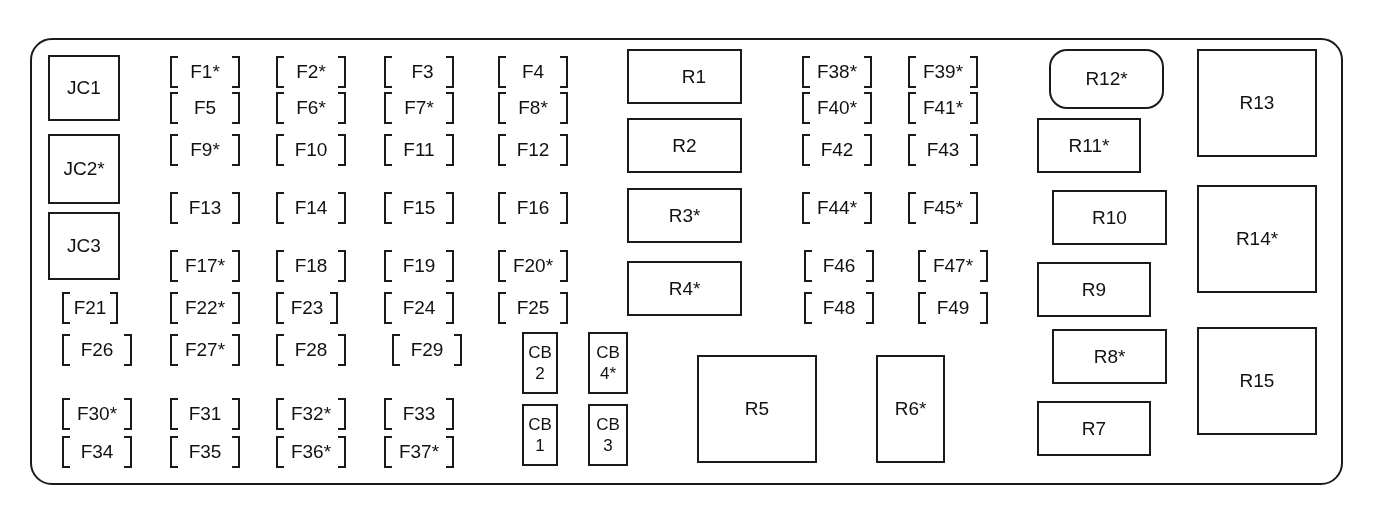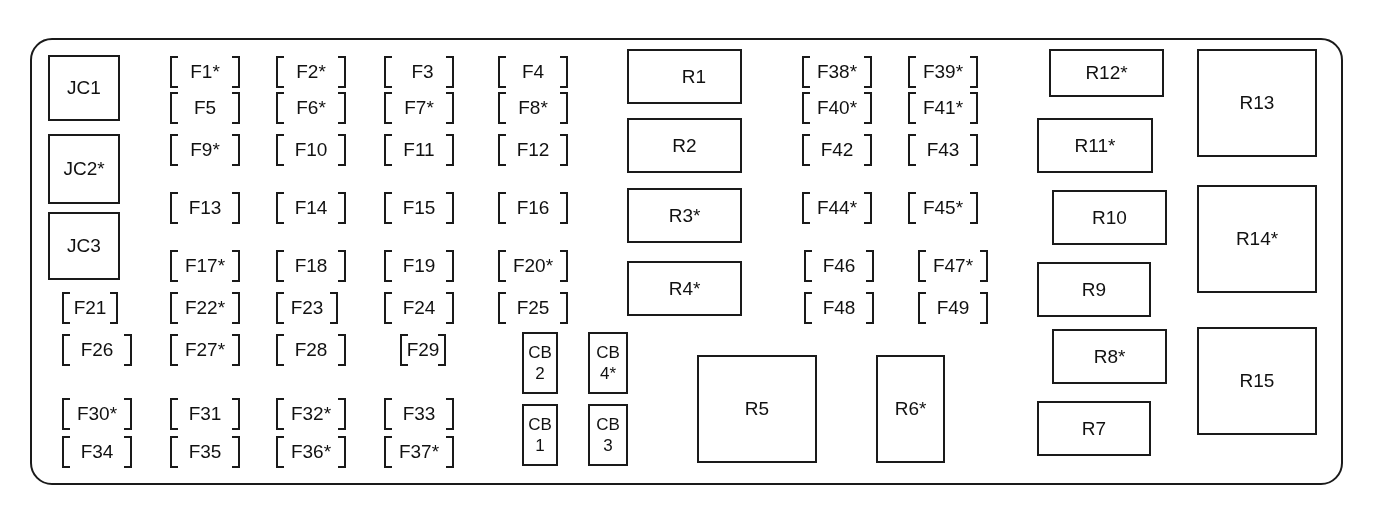--- a/index.html
+++ b/index.html
@@ -49,21 +49,21 @@
     <div class="fuse" style="left: 384px; top: 250px; width: 70px; height: 32px;">F19</div>
     <div class="fuse" style="left: 498px; top: 250px; width: 70px; height: 32px;">F20*</div>
     <div class="fuse" style="left: 62px; top: 292px; width: 56px; height: 32px;">F21</div>
     <div class="fuse" style="left: 170px; top: 292px; width: 70px; height: 32px;">F22*</div>
     <div class="fuse" style="left: 276px; top: 292px; width: 62px; height: 32px;">F23</div>
     <div class="fuse" style="left: 384px; top: 292px; width: 70px; height: 32px;">F24</div>
     <div class="fuse" style="left: 498px; top: 292px; width: 70px; height: 32px;">F25</div>
     <div class="fuse" style="left: 62px; top: 334px; width: 70px; height: 32px;">F26</div>
     <div class="fuse" style="left: 170px; top: 334px; width: 70px; height: 32px;">F27*</div>
     <div class="fuse" style="left: 276px; top: 334px; width: 70px; height: 32px;">F28</div>
-    <div class="fuse" style="left: 400px; top: 334px; width: 46px; height: 32px;">F29</div>
+    <div class="fuse" style="left: 392px; top: 334px; width: 70px; height: 32px;">F29</div>
     <div class="fuse" style="left: 62px; top: 398px; width: 70px; height: 32px;">F30*</div>
     <div class="fuse" style="left: 170px; top: 398px; width: 70px; height: 32px;">F31</div>
     <div class="fuse" style="left: 276px; top: 398px; width: 70px; height: 32px;">F32*</div>
     <div class="fuse" style="left: 384px; top: 398px; width: 70px; height: 32px;">F33</div>
     <div class="fuse" style="left: 62px; top: 436px; width: 70px; height: 32px;">F34</div>
     <div class="fuse" style="left: 170px; top: 436px; width: 70px; height: 32px;">F35</div>
     <div class="fuse" style="left: 276px; top: 436px; width: 70px; height: 32px;">F36*</div>
     <div class="fuse" style="left: 384px; top: 436px; width: 70px; height: 32px;">F37*</div>
     <div class="fuse" style="left: 802px; top: 56px; width: 70px; height: 32px;">F38*</div>
     <div class="fuse" style="left: 908px; top: 56px; width: 70px; height: 32px;">F39*</div>
@@ -96,18 +96,18 @@
     <div class="box" style="left: 627px; top: 49px; width: 115px; height: 55px; padding-left: 19px;">R1</div>
     <div class="box" style="left: 627px; top: 118px; width: 115px; height: 55px;">R2</div>
     <div class="box" style="left: 627px; top: 188px; width: 115px; height: 55px;">R3*</div>
     <div class="box" style="left: 627px; top: 261px; width: 115px; height: 55px;">R4*</div>
     <div class="box" style="left: 697px; top: 355px; width: 120px; height: 108px;">R5</div>
     <div class="box" style="left: 876px; top: 355px; width: 69px; height: 108px;">R6*</div>
     <div class="box" style="left: 1037px; top: 401px; width: 114px; height: 55px;">R7</div>
     <div class="box" style="left: 1052px; top: 329px; width: 115px; height: 55px;">R8*</div>
     <div class="box" style="left: 1037px; top: 262px; width: 114px; height: 55px;">R9</div>
     <div class="box" style="left: 1052px; top: 190px; width: 115px; height: 55px;">R10</div>
-    <div class="box" style="left: 1037px; top: 118px; width: 116px; height: 55px;">R11*</div>
-    <div class="box" style="left: 1049px; top: 49px; width: 115px; height: 48px;">R12*</div>
+    <div class="box" style="left: 1037px; top: 118px; width: 104px; height: 55px;">R11*</div>
+    <div class="box" style="left: 1049px; top: 49px; width: 115px; height: 60px; border-radius: 18px;">R12*</div>
     <div class="box" style="left: 1197px; top: 49px; width: 120px; height: 108px;">R13</div>
     <div class="box" style="left: 1197px; top: 185px; width: 120px; height: 108px;">R14*</div>
     <div class="box" style="left: 1197px; top: 327px; width: 120px; height: 108px;">R15</div>
   </div>
 
 </body></html>

